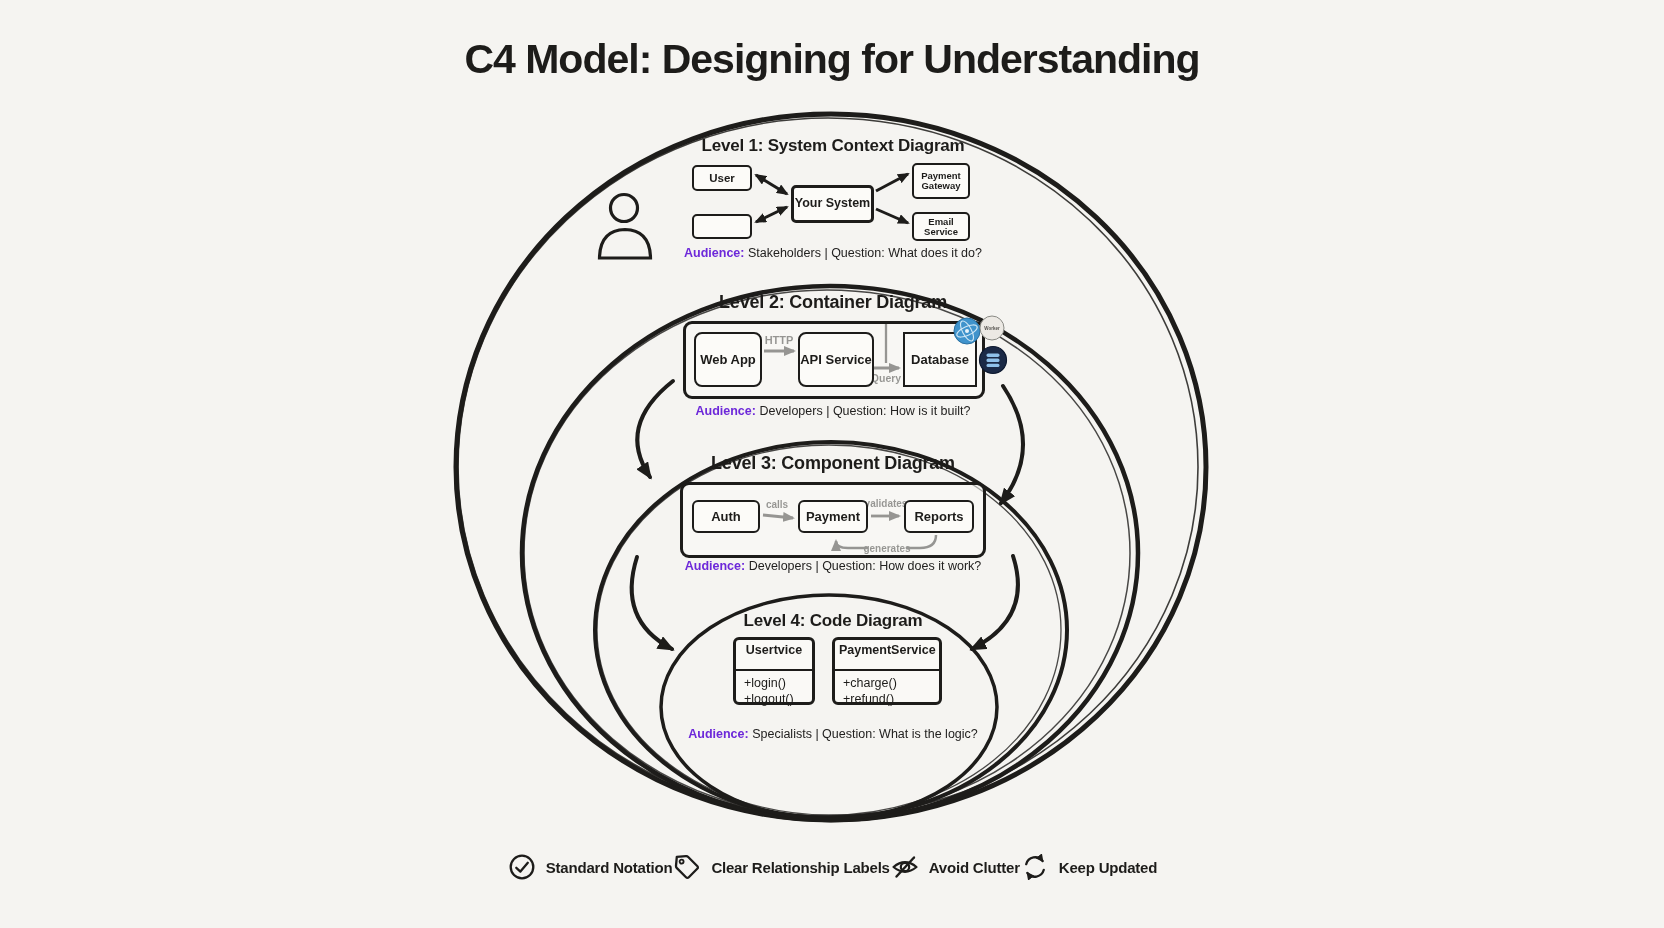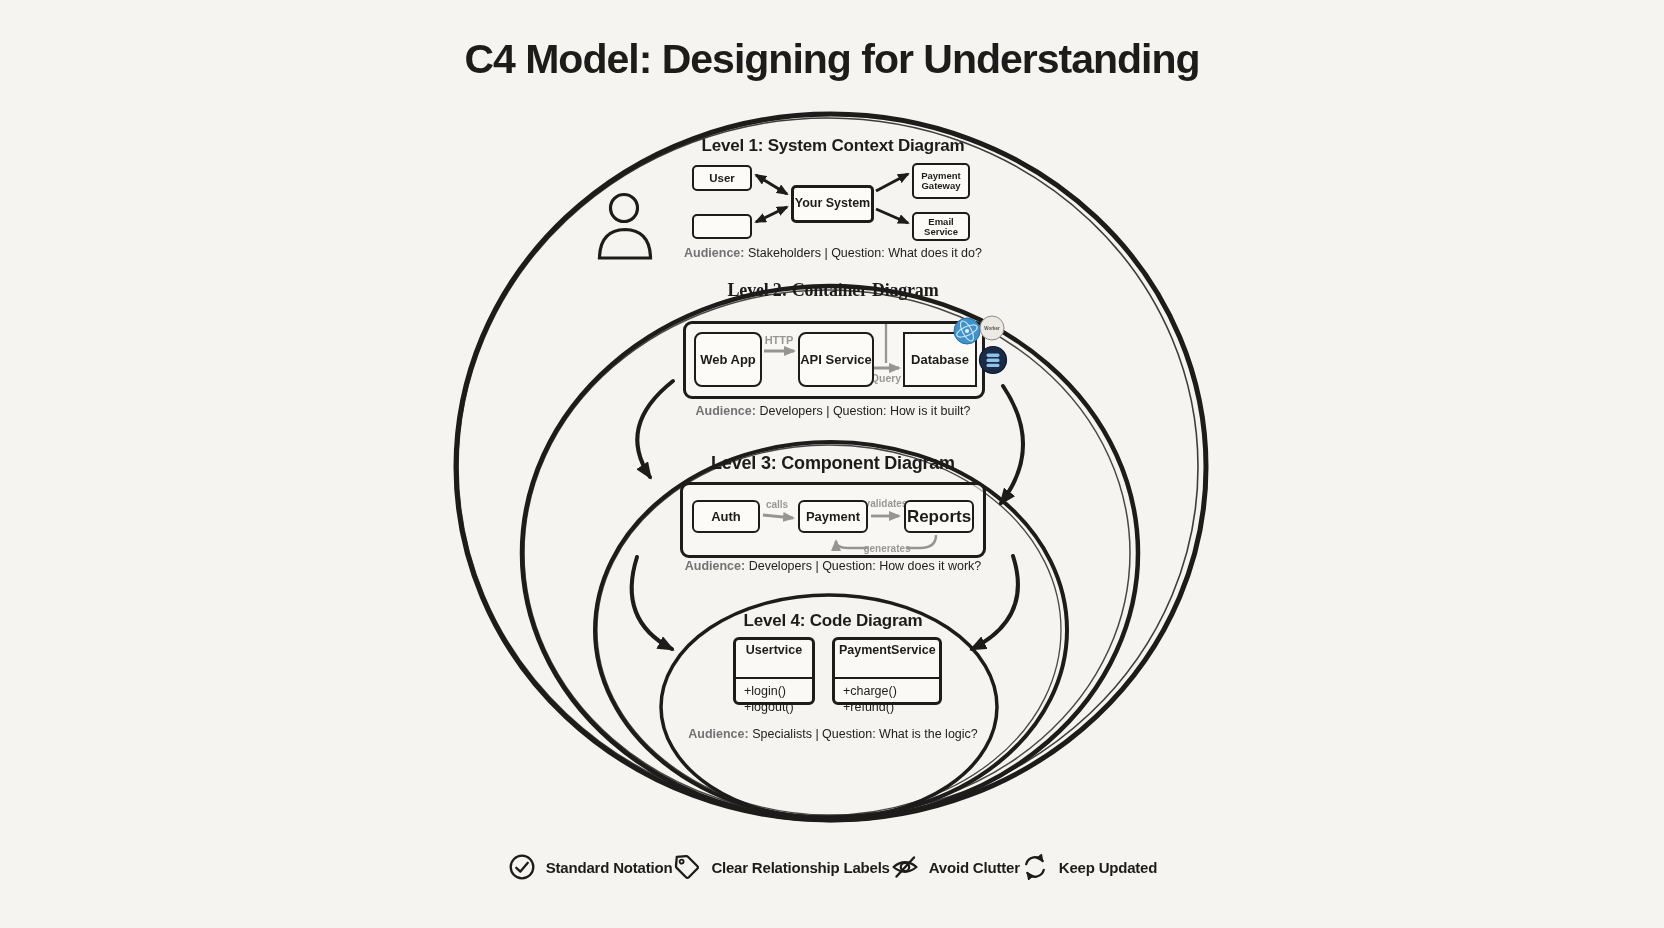--- a/index.html
+++ b/index.html
@@ -19,38 +19,38 @@
     font-size:41px; font-weight:bold; letter-spacing:-1px; z-index:1;
   }
   .lvl-heading {
     position:absolute; left:533px; width:600px; text-align:center;
     font-size:17px; font-weight:bold; letter-spacing:-0.2px; z-index:1;
   }
   .caption {
     position:absolute; left:533px; width:600px; text-align:center;
     font-size:12.5px; z-index:1; color:#222120;
   }
-  .caption b { font-weight:bold; color:#737373; }
+  .caption b { font-weight:bold; color:#6d28d9; }
 
   .box {
     position:absolute; border:2.5px solid #1d1c1a; border-radius:5px;
     background:rgba(252,251,248,0.95); display:flex; align-items:center; justify-content:center;
     font-weight:bold; text-align:center; z-index:1; line-height:1.05;
   }
   .container-frame {
     position:absolute; border:3px solid #1d1c1a; border-radius:9px;
     background:rgba(250,249,246,0.55); z-index:1;
   }
   .uml {
     position:absolute; border:3px solid #1d1c1a; border-radius:6px;
     background:#faf9f6; z-index:1;
   }
   .uml-title {
     font-weight:bold; font-size:12.5px; text-align:center;
-    padding:3px 4px 20px; border-bottom:2.5px solid #1d1c1a;
+    padding:3px 4px 12px; border-bottom:2.5px solid #1d1c1a;
   }
   .uml-methods { padding:4px 8px 0; font-weight:normal; font-size:12.5px; line-height:1.3; }
 
   .legend {
     position:absolute; left:0; top:852px; width:1664px; z-index:1;
     display:flex; justify-content:center; align-items:center; 
   }
   .legend-item { display:flex; align-items:center; gap:9px; }
   .legend-label { font-weight:bold; font-size:15px; letter-spacing:-0.2px; }
   .legend-icon { flex:0 0 auto; }
@@ -127,21 +127,21 @@
   <div class="box" style="left:912px; top:163px; width:58px; height:30px; font-size:9.5px; padding:16px 2px;">Payment Gateway</div>
   <div class="box" style="left:912px; top:212px; width:58px; height:29px; font-size:9.5px; padding:0 20px;">Email Service</div>
   <div class="caption" style="top:246px;">
     <b>Audience:</b>
     <span>Stakeholders</span>
     <span>|</span>
     <span>Question:</span>
     <span>What does it do?</span>
   </div>
 
-  <div class="lvl-heading" style="top:280px; font-size:18px;font-family:Liberation Serif, serif;">Level 2: Container Diagram</div>
+  <div class="lvl-heading" style="top:292px; font-size:18px;">Level 2: Container Diagram</div>
   <div class="container-frame" style="left:683px; top:321px; width:302px; height:78px;"></div>
   <div class="box" style="left:694px; top:332px; width:68px; height:55px; font-size:13px; border-radius:8px;">Web App</div>
   <div class="box" style="left:798px; top:332px; width:76px; height:55px; font-size:13px; border-radius:8px;">API Service</div>
   <div class="box" style="left:903px; top:332px; width:74px; height:55px; font-size:13px; border-radius:0;">Database</div>
   <div class="caption" style="top:404px;">
     <b>Audience:</b>
     <span>Developers</span>
     <span>|</span>
     <span>Question:</span>
     <span>How is it built?</span>
@@ -163,21 +163,21 @@
       <rect x="38.5" y="43.5" width="13" height="3.4" rx="1.6" fill="#8fc1ea"></rect>
       <rect x="38.5" y="48.6" width="13" height="3.4" rx="1.6" fill="#8fc1ea"></rect>
       <rect x="38.5" y="53.7" width="13" height="3.4" rx="1.6" fill="#8fc1ea"></rect>
     </g>
   </svg>
 
   <div class="lvl-heading" style="top:453px; font-size:18px;">Level 3: Component Diagram</div>
   <div class="container-frame" style="left:680px; top:482px; width:306px; height:76px;"></div>
   <div class="box" style="left:692px; top:500px; width:68px; height:33px; font-size:13px; border-radius:6px;">Auth</div>
   <div class="box" style="left:798px; top:500px; width:70px; height:33px; font-size:13px; border-radius:6px;">Payment</div>
-  <div class="box" style="left:904px; top:500px; width:70px; height:33px; font-size:17px; border-radius:6px;">Reports</div>
+  <div class="box" style="left:904px; top:500px; width:70px; height:33px; font-size:13px; border-radius:6px;">Reports</div>
   <div class="caption" style="top:559px;">
     <b>Audience:</b>
     <span>Developers</span>
     <span>|</span>
     <span>Question:</span>
     <span>How does it work?</span>
   </div>
 
   <div class="lvl-heading" style="top:611px;">Level 4: Code Diagram</div>
   <div class="uml" style="left:733px; top:637px; width:82px; height:68px;">

